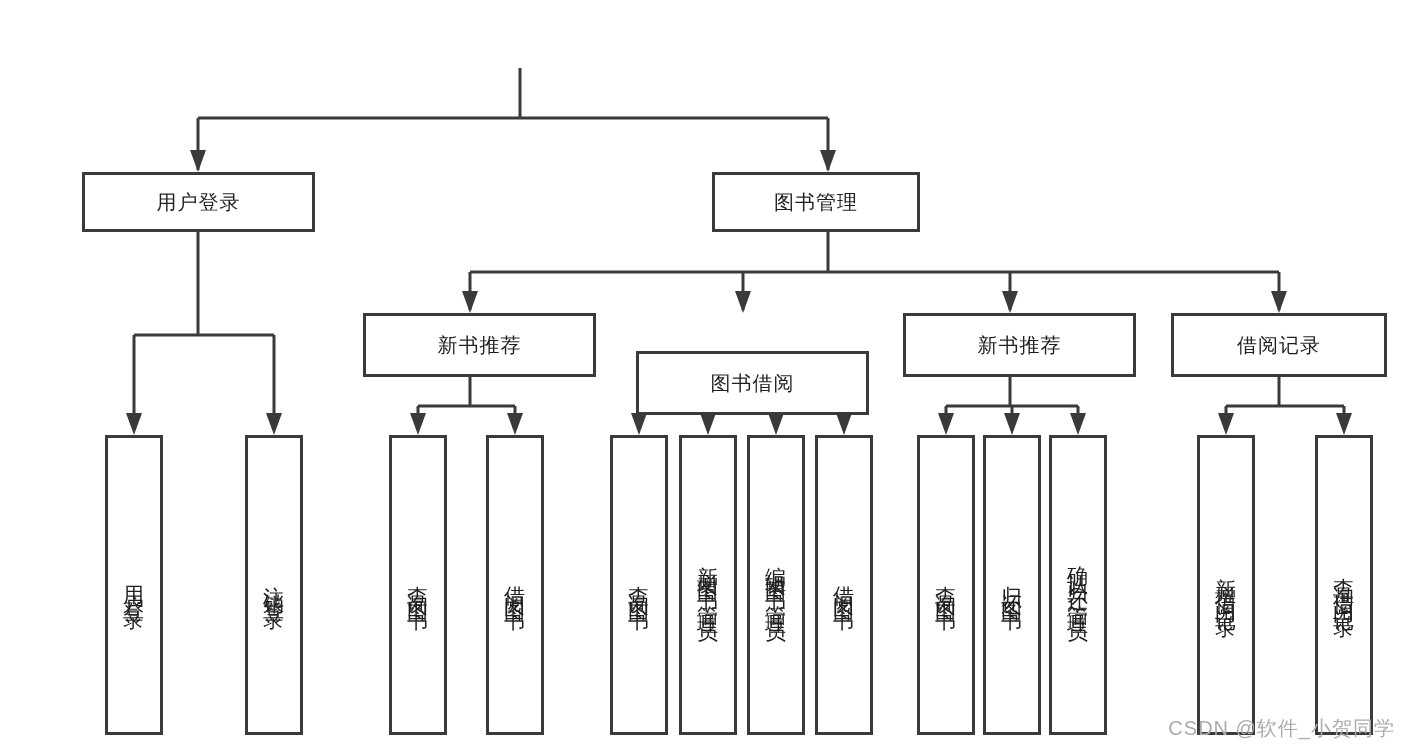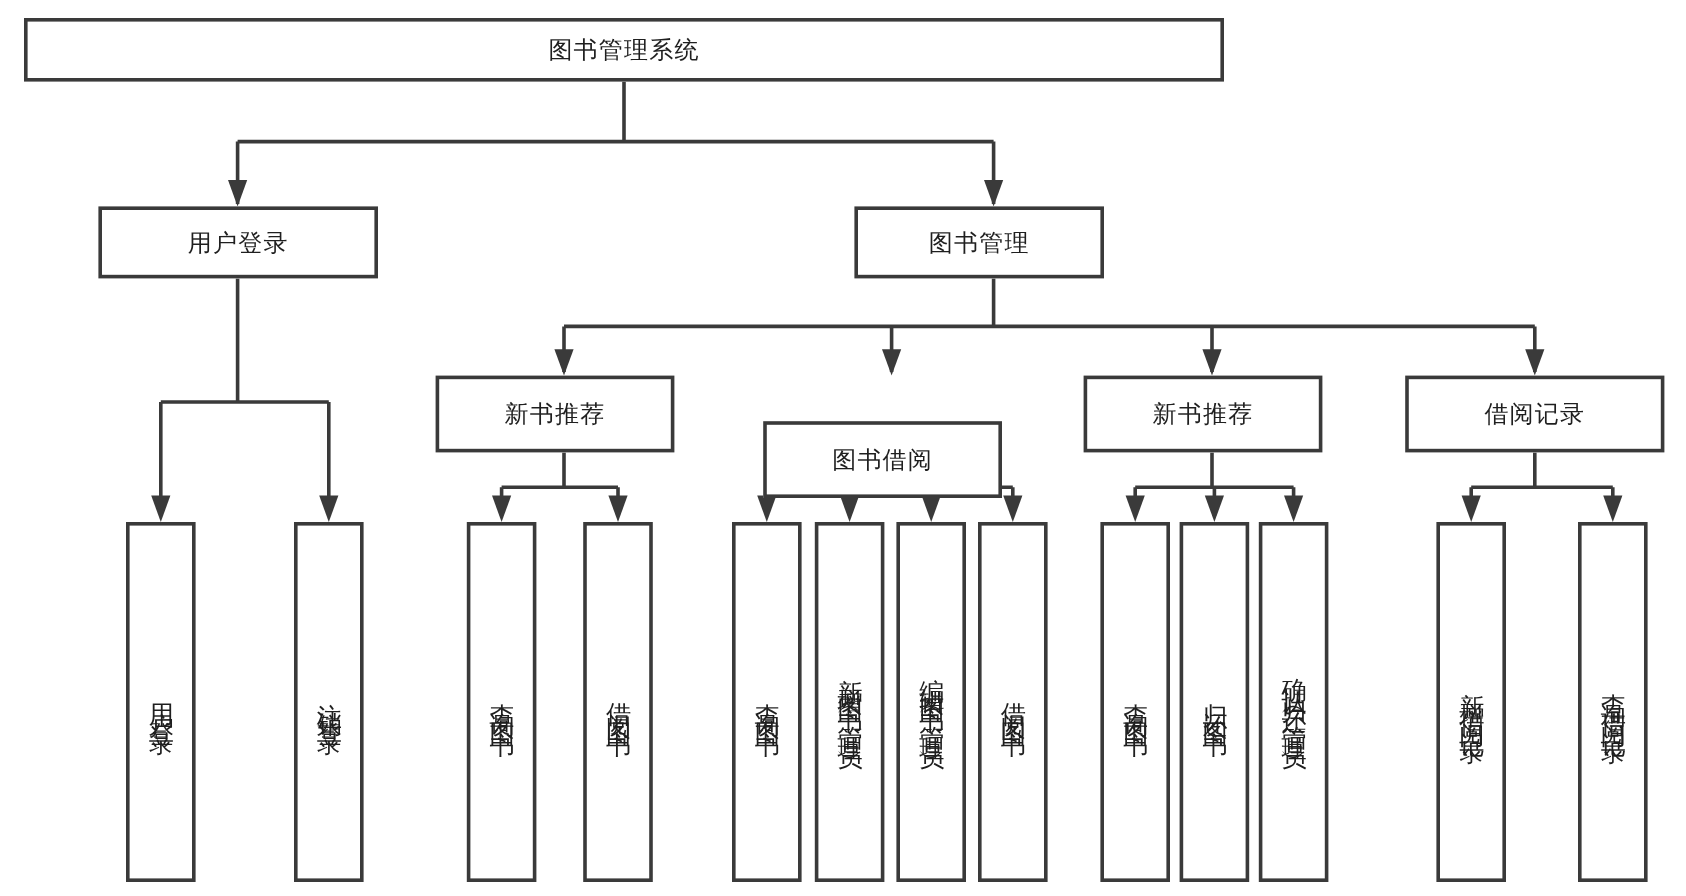--- a/index.html
+++ b/index.html
@@ -44,21 +44,21 @@
     white-space: normal;
     line-height: 1;
   }
   .leaf {
     top: 435px;
     width: 58px;
     height: 300px;
   }
   .lvl3 {
     top: 313px;
-    width: 199px;
+    width: 233px;
     height: 64px;
   }
   .lvl2 {
     top: 172px;
     height: 60px;
   }
   #watermark {
     position: absolute;
     right: 10px;
     bottom: 5px;
@@ -97,21 +97,20 @@
       <polygon points="776,435 768,413 784,413"></polygon>
       <polygon points="844,435 836,413 852,413"></polygon>
       <polygon points="946,435 938,413 954,413"></polygon>
       <polygon points="1012,435 1004,413 1020,413"></polygon>
       <polygon points="1078,435 1070,413 1086,413"></polygon>
       <polygon points="1226,435 1218,413 1234,413"></polygon>
       <polygon points="1344,435 1336,413 1352,413"></polygon>
     </g>
   </svg>
 
-  <div class="node" style="left:20px; top:15px; width:1000px; height:53px;">图书管理系统</div>
 
   <div class="node lvl2" style="left:82px; width:233px;">用户登录</div>
   <div class="node lvl2" style="left:712px; width:208px;">图书管理</div>
 
   <div class="node lvl3" style="left:363px;">新书推荐</div>
   <div class="node lvl3" style="left:636px;margin-top:38px;">图书借阅</div>
   <div class="node lvl3" style="left:903px;">新书推荐</div>
   <div class="node lvl3" style="left:1171px; width:216px;">借阅记录</div>
 
   <div class="node vnode leaf" style="left:105px;">用户登录</div>
@@ -125,13 +124,14 @@
   <div class="node vnode leaf" style="left:747px;">编辑图书（管理员）</div>
   <div class="node vnode leaf" style="left:815px;">借阅图书</div>
 
   <div class="node vnode leaf" style="left:917px;">查询图书</div>
   <div class="node vnode leaf" style="left:983px;">归还图书</div>
   <div class="node vnode leaf" style="left:1049px;">确认归还（管理员）</div>
 
   <div class="node vnode leaf" style="left:1197px;">新增借阅记录</div>
   <div class="node vnode leaf" style="left:1315px;">查询借阅记录</div>
 
+  <div id="watermark">CSDN @软件_小贺同学</div>
 </div>
 
 </body></html>

